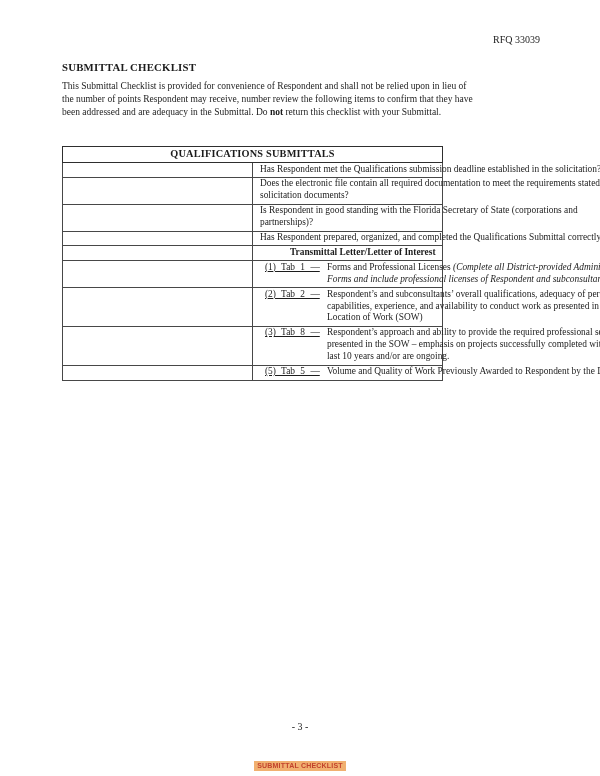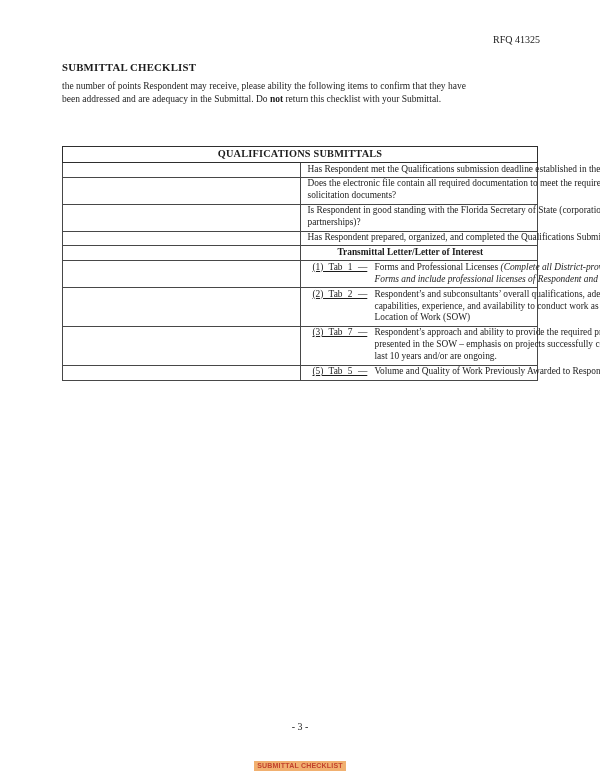--- a/index.html
+++ b/index.html
@@ -13,21 +13,21 @@
   .doc-title {
     position:absolute; top:61px; left:62px; font-size:10.8px; font-weight:bold;
     letter-spacing:0.2px; line-height:12px;
   }
   .intro { position:absolute; top:80px; left:62px; }
   .intro .line { white-space:nowrap; font-size:9.5px; line-height:13px; }
   .bu { font-weight:bold; }
   .it { font-style:italic; }
 
   table.checklist {
-    position:absolute; top:146px; left:62px; width:476px;
+    position:absolute; top:146px; left:62px; width:381px;
     border-collapse:collapse; table-layout:fixed;
     border:1px solid #2e2e2e;
   }
   table.checklist th {
     border:1px solid #2e2e2e; font-size:10.3px; font-weight:bold;
     text-align:center; padding:1px 2px 2px 2px; letter-spacing:0.2px; line-height:12px;
   }
   table.checklist td {
     border:1px solid #474747; vertical-align:top;
     padding:0.5px 2px 1.5px 2px; font-size:9.4px; line-height:11.9px;
@@ -50,26 +50,27 @@
     font-family:"Liberation Sans", sans-serif;
   }
   .badge .bl {
     display:inline-block; font-size:7px; font-weight:bold; line-height:8px;
     padding:1px 3px 0.5px 3px; letter-spacing:0.2px;
   }
 </style>
 </head>
 <body>
 
-<div class="ref">RFQ 41325</div>
+<div class="ref">RFQ 33039</div>
 
 <div class="doc-title">SUBMITTAL CHECKLIST</div>
 
 <div class="intro" id="intro">
-    <div class="line"><span>the number of points Respondent may receive, please ability the following items to confirm that they have</span></div>
+    <div class="line"><span>This Submittal Checklist is provided for convenience of Respondent and shall not be relied upon in lieu of</span></div>
+    <div class="line"><span>the number of points Respondent may receive, number review the following items to confirm that they have</span></div>
     <div class="line"><span>been addressed and are adequacy in the Submittal. Do </span><span class="bu">not</span><span> return this checklist with your Submittal.</span></div>
   </div>
 
 <table class="checklist">
   <thead>
     <tr>
       <th colspan="2">QUALIFICATIONS SUBMITTALS</th>
     </tr>
   </thead>
   <tbody id="rows">
@@ -116,21 +117,21 @@
         <td class="chk"></td>
         <td class="txt tab">
           <div class="line"><span class="tab-label">(2) Tab 2 —</span><span>Respondent’s and subconsultants’ overall qualifications, adequacy of personnel,</span></div>
           <div class="line"><span>capabilities, experience, and availability to conduct work as presented in the</span></div>
           <div class="line"><span>Location of Work (SOW)</span></div>
         </td>
       </tr>
       <tr>
         <td class="chk"></td>
         <td class="txt tab">
-          <div class="line"><span class="tab-label">(3) Tab 7 —</span><span>Respondent’s approach and ability to provide the required professional services as</span></div>
+          <div class="line"><span class="tab-label">(3) Tab 8 —</span><span>Respondent’s approach and ability to provide the required professional services as</span></div>
           <div class="line"><span>presented in the SOW – emphasis on projects successfully completed within the</span></div>
           <div class="line"><span>last 10 years and/or are ongoing.</span></div>
         </td>
       </tr>
       <tr>
         <td class="chk"></td>
         <td class="txt tab">
           <div class="line"><span class="tab-label">(5) Tab 5 —</span><span>Volume and Quality of Work Previously Awarded to Respondent by the District</span></div>
         </td>
       </tr>

